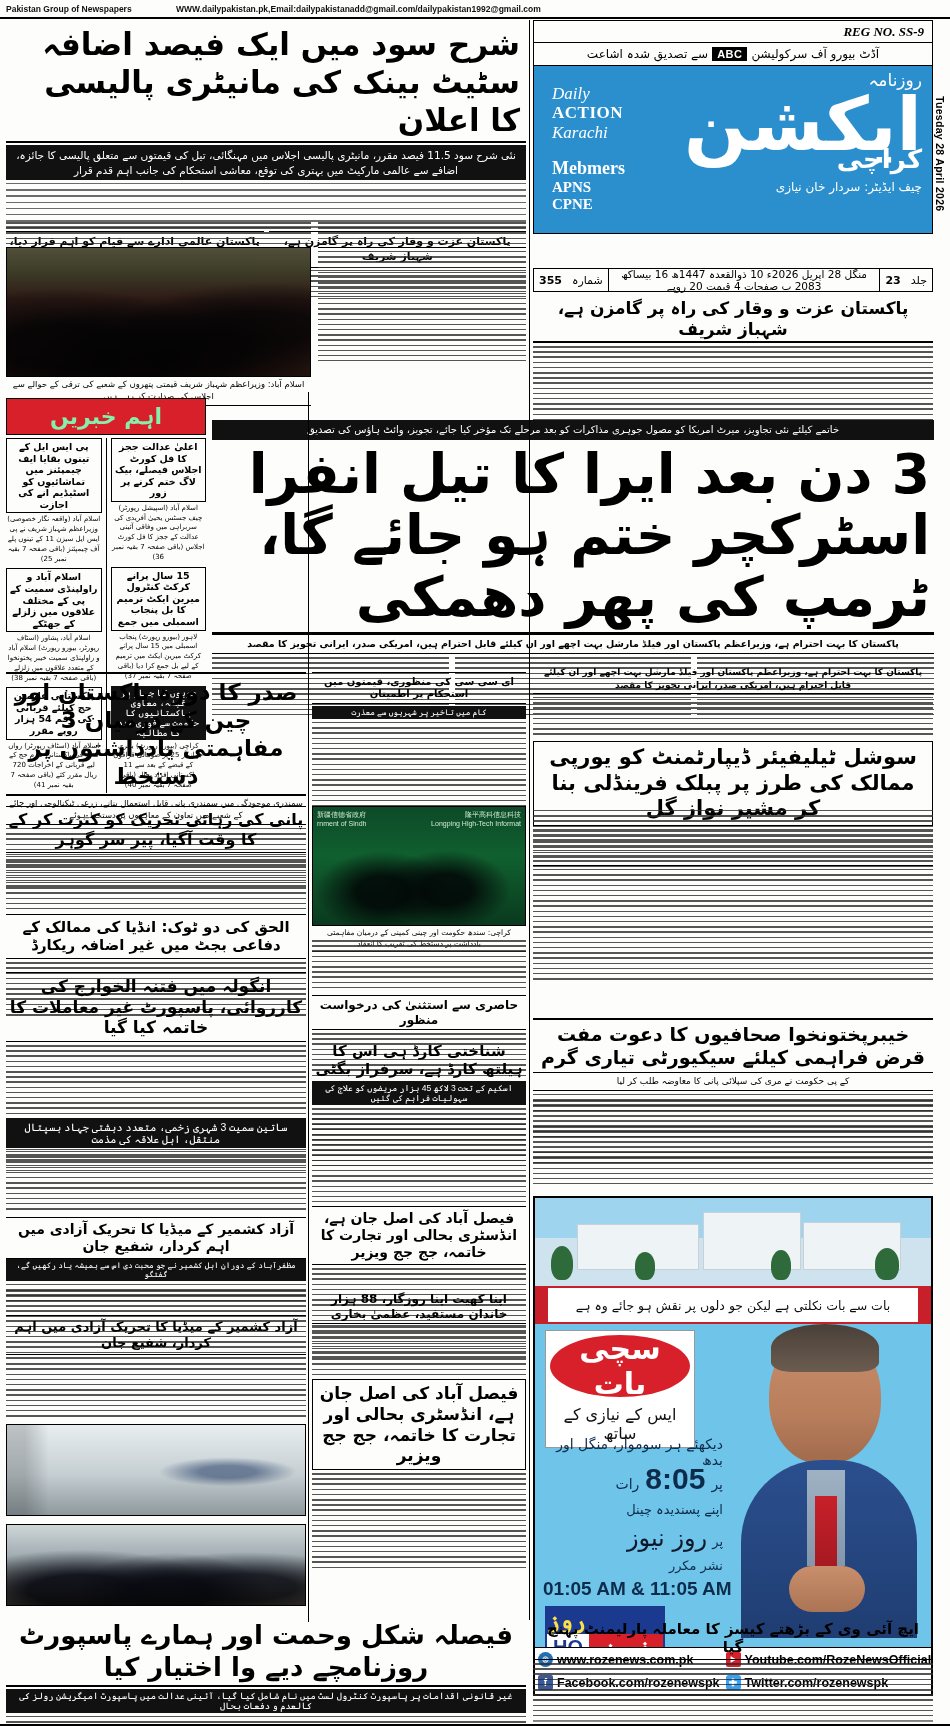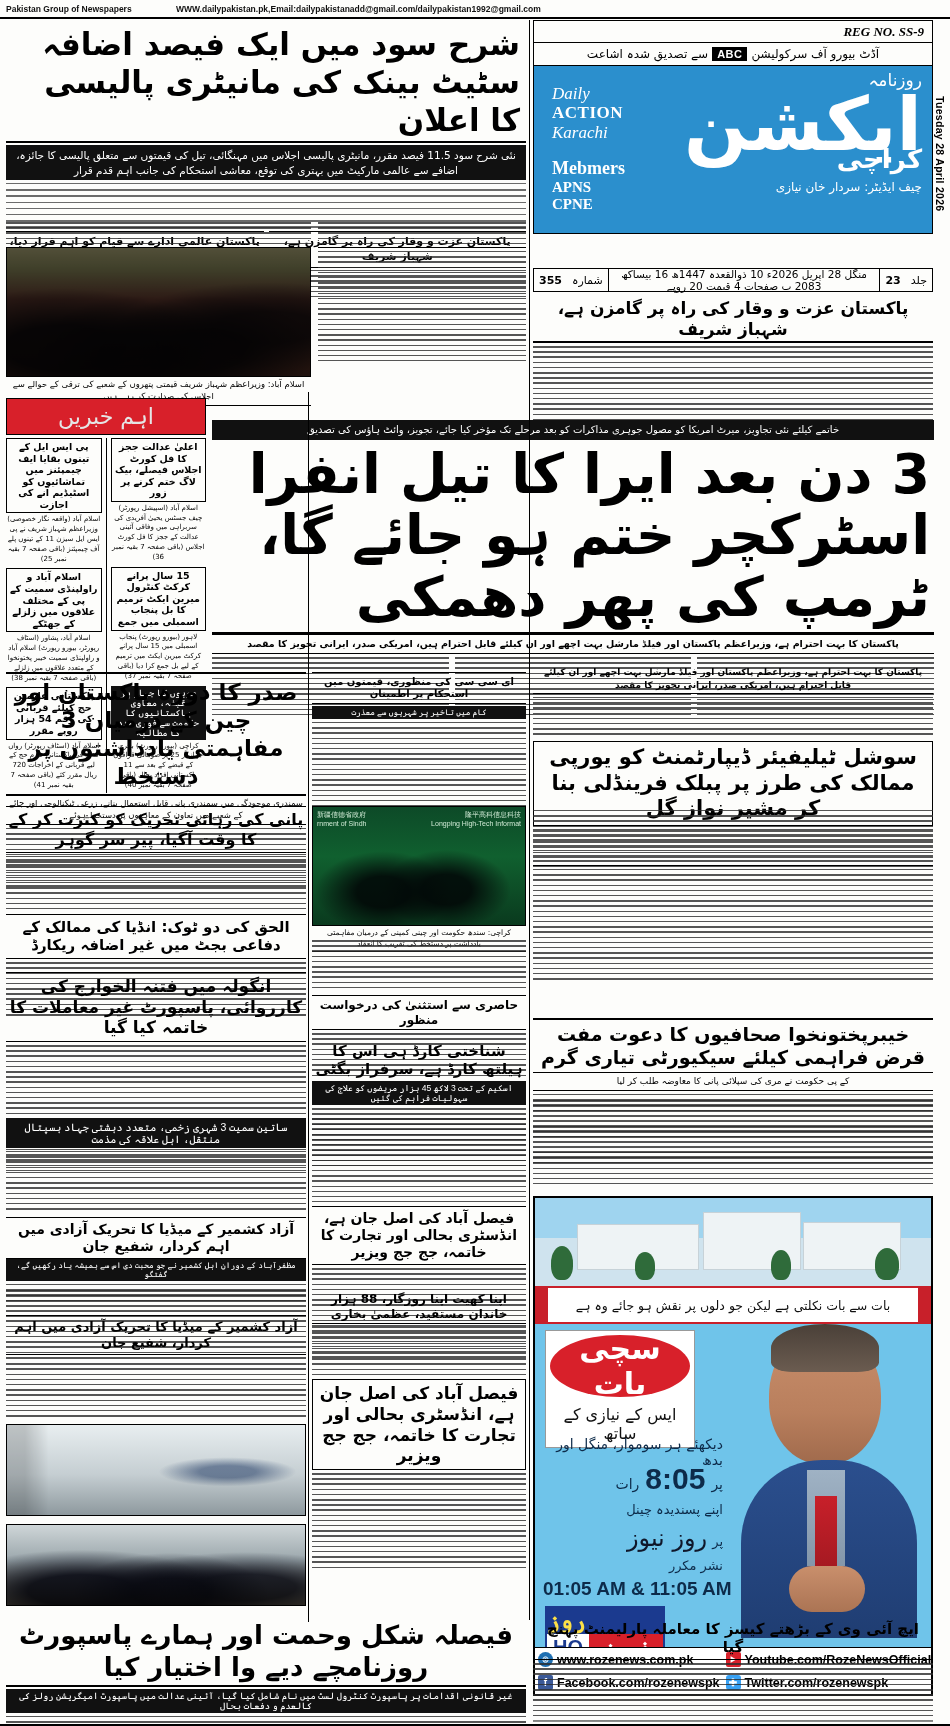--- a/index.html
+++ b/index.html
@@ -109,22 +109,22 @@
        radial-gradient(ellipse at 55% 86%,rgba(18,20,36,.9) 0 16%,rgba(0,0,0,0) 42%),
        radial-gradient(ellipse at 80% 78%,rgba(22,24,42,.85) 0 15%,rgba(0,0,0,0) 40%);
       mix-blend-mode:multiply;}
   .ph-corridor{background:linear-gradient(180deg,#e8eef0 0%,#c5ced2 55%,#8e999e 100%);}
   .ph-corridor::after{content:"";position:absolute;inset:0;
       background:
        linear-gradient(90deg,rgba(0,0,0,.18) 0 6%,rgba(0,0,0,0) 14%),
        radial-gradient(ellipse at 74% 52%,rgba(40,70,120,.55) 0 9%,rgba(0,0,0,0) 22%);
       mix-blend-mode:multiply;}
   
-  .redbanner{background:#d8202a;color:#e5e5e5;direction:rtl;text-align:center;
-      font-family:"DejaVu Sans",sans-serif;font-weight:normal;}
+  .redbanner{background:#d8202a;color:#86efac;direction:rtl;text-align:center;
+      font-family:"DejaVu Sans",sans-serif;font-weight:bold;}
   
   .ad{position:absolute;border:2px solid #000;box-sizing:border-box;overflow:hidden;
       background:#6fc4ea;}
   .ad-bldg{position:absolute;left:0;right:0;top:0;height:88px;
       background:linear-gradient(180deg,#9fd4ef 0 46%,#cfe3ee 46% 100%);overflow:hidden;}
   .ad-bldg .b{position:absolute;background:#eef3f5;border:1px solid #c7d2d8;}
   .ad-bldg .tree{position:absolute;bottom:6px;background:#2f6b3a;border-radius:50% 50% 40% 40%;}
   .ad-quote{position:absolute;left:0;right:0;height:34px;background:#fff;
       border-top:2px solid #c8202a;border-bottom:2px solid #c8202a;
       display:flex;align-items:center;justify-content:center;direction:rtl;

